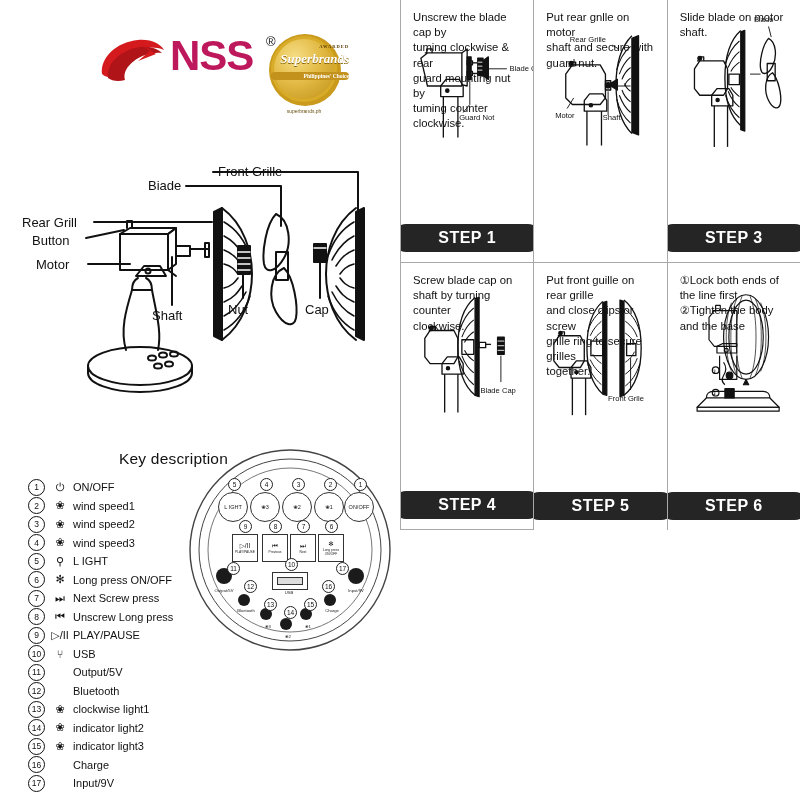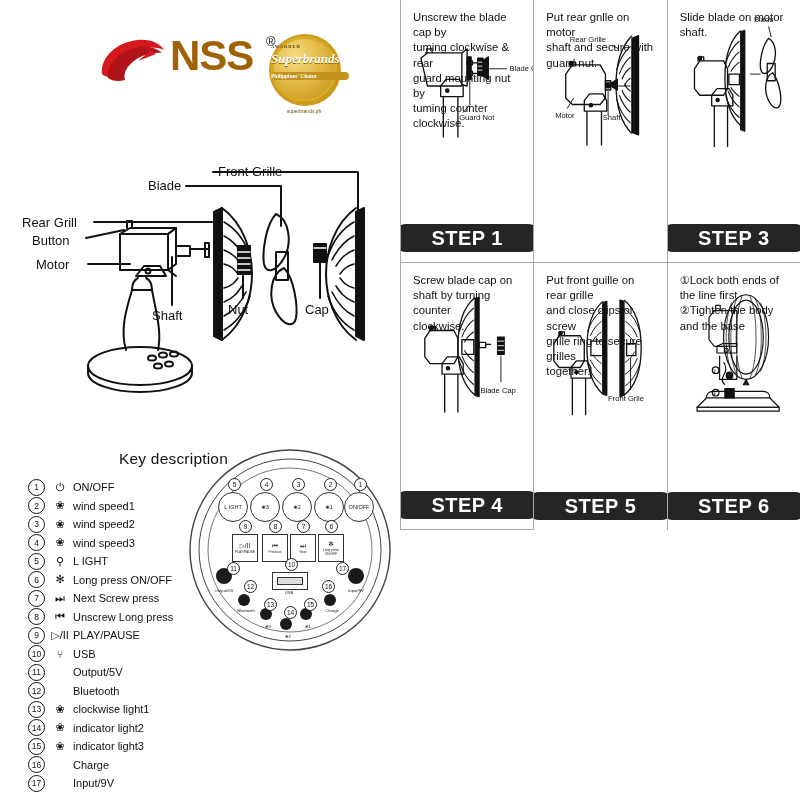--- a/index.html
+++ b/index.html
@@ -7,27 +7,27 @@
   #page{position:relative;width:800px;height:800px;}
 
   
   #left{position:absolute;left:0;top:0;width:400px;height:800px;}
 
   
   #brand{position:absolute;left:0;top:14px;width:400px;height:92px;}
   #logo-wrap{position:absolute;left:98px;top:18px;width:178px;height:54px;}
   #logo-mark{position:absolute;left:0;top:2px;width:72px;height:48px;}
   #logo-text{position:absolute;left:72px;top:0px;font-size:42px;font-weight:bold;letter-spacing:-1px;
-             font-family:"Liberation Sans",sans-serif;color:#a16207;line-height:48px;}
+             font-family:"Liberation Sans",sans-serif;color:#be185d;line-height:48px;}
   #logo-reg{position:absolute;left:168px;top:2px;font-size:13px;color:#111;}
   #badge{position:absolute;left:266px;top:20px;width:78px;height:86px;}
   #badge-disc{position:absolute;left:5px;top:2px;width:66px;height:66px;border-radius:50%;
       background:radial-gradient(circle at 35% 30%,#f5dd84 0%,#e3bb46 45%,#bf8f16 100%);
       border:3px solid #d8ab28;box-sizing:border-box;}
-  .badge-t{position:absolute;width:78px;left:5px;text-align:left;color:#5a3c05;font-family:"Liberation Serif",serif;}
+  .badge-t{position:absolute;width:78px;left:5px;text-align:right;color:#5a3c05;font-family:"Liberation Serif",serif;}
   #badge-awarded{top:10px;font-size:4.5px;letter-spacing:1px;font-weight:bold;}
   #badge-name{top:17px;font-size:13px;font-weight:bold;font-style:italic;color:#fff;
       text-shadow:0 1px 0 #8a6408;font-family:"Liberation Serif",serif;}
   #badge-choice{top:38px;font-size:5.5px;font-weight:bold;color:#fff;background:#c2921c;
       padding:1px 0;border-radius:6px;}
   #badge-url{position:absolute;left:5px;top:74px;width:66px;text-align:center;font-size:5px;color:#6b5210;}
 
   
   #exploded{position:absolute;left:0;top:150px;width:400px;height:250px;}
 
@@ -54,21 +54,21 @@
   
   #steps{position:absolute;left:400px;top:0;width:400px;height:800px;
          display:grid;grid-template-columns:1fr 1fr 1fr;grid-template-rows:263px 267px 270px;}
   .step{position:relative;box-sizing:border-box;border-left:1px solid #a8a8a8;border-bottom:1px solid #a8a8a8;
         padding:10px 10px 0 12px;overflow:hidden;}
   .step.r3{border-bottom:none;}
   .step-text{font-size:11.3px;line-height:15.2px;color:#111;white-space:pre-line;}
   .step-art{position:absolute;left:0;right:0;top:0;bottom:38px;}
   .step-pill{position:absolute;left:50%;transform:translateX(-50%);bottom:10px;
       width:150px;height:28px;background:#252525;border-radius:14px;color:#fff;
-      font-size:20px;font-weight:bold;display:flex;align-items:center;justify-content:center;letter-spacing:.5px;}
+      font-size:16px;font-weight:bold;display:flex;align-items:center;justify-content:center;letter-spacing:.5px;}
 </style>
 </head>
 <body>
 
 <div id="page">
 
   <div id="left">
 
     <div id="brand">
       <div id="logo-wrap">

